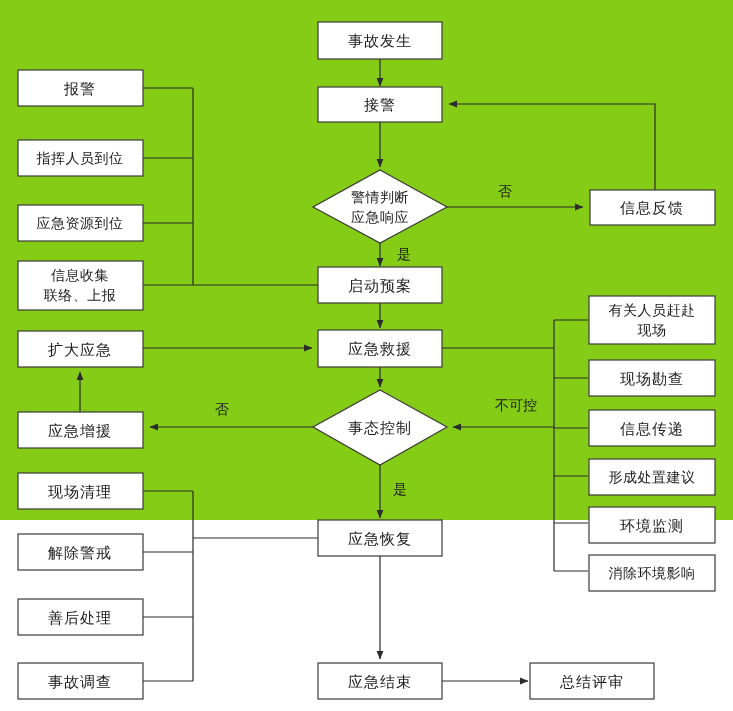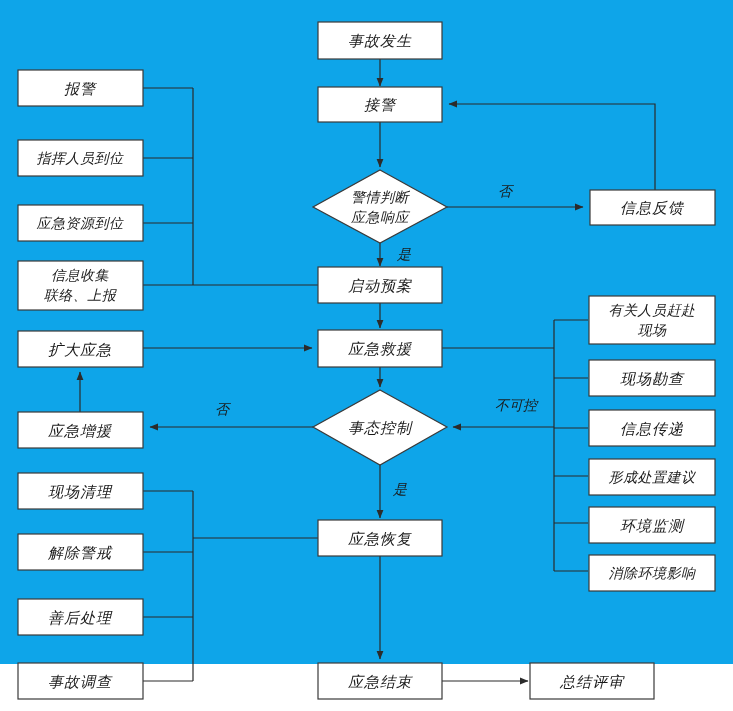--- a/index.html
+++ b/index.html
@@ -9,23 +9,22 @@
   }
   body {
     width: 733px;
     height: 711px;
     overflow: hidden;
     font-family: "DejaVu Sans", "Liberation Sans", sans-serif;
   }
   #flow-root {
     position: relative;
     width: 733px;
-    height: 664px;
-    background: #0ea5e9;
-    font-style: italic;
+    height: 520px;
+    background: #84cc16;
   }
   svg#flow-svg {
     position: absolute;
     left: 0;
     top: 0;
     width: 733px;
     height: 711px;
   }
   .node-rect {
     fill: #ffffff;

